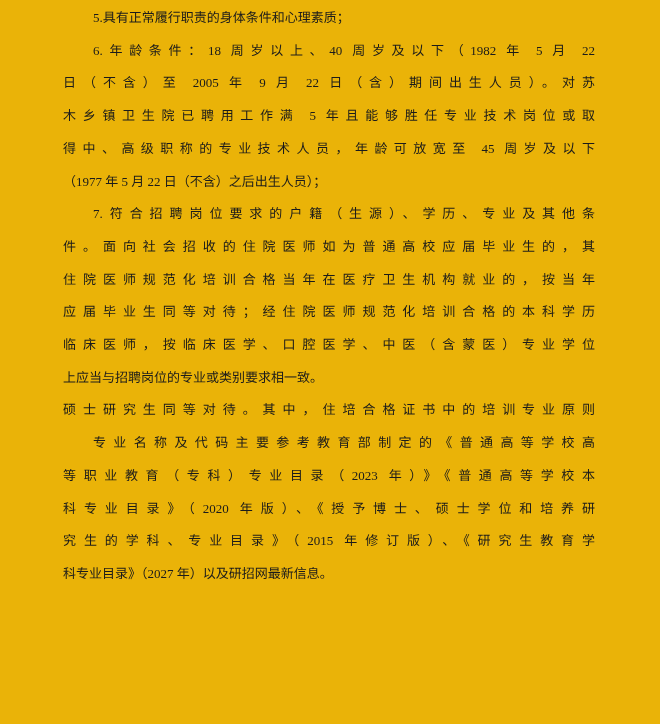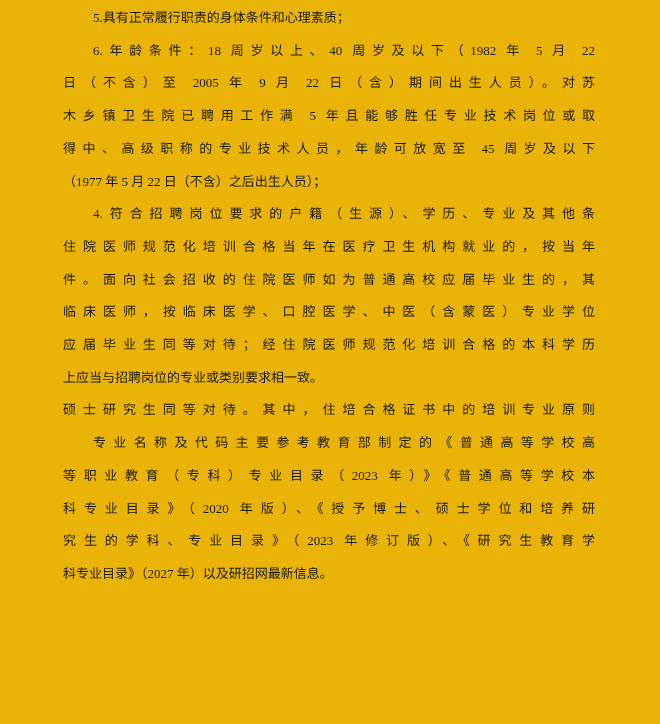--- a/index.html
+++ b/index.html
@@ -44,29 +44,29 @@
         <div class="line indent">5.具有正常履行职责的身体条件和心理素质；</div>
       </div>
       <div class="paragraph">
         <div class="line indent just">6.年龄条件：18 周岁以上、40 周岁及以下（1982 年 5 月 22</div>
         <div class="line just">日（不含）至 2005 年 9 月 22 日（含）期间出生人员）。对苏</div>
         <div class="line just">木乡镇卫生院已聘用工作满 5 年且能够胜任专业技术岗位或取</div>
         <div class="line just">得中、高级职称的专业技术人员，年龄可放宽至 45 周岁及以下</div>
         <div class="line">（1977 年 5 月 22 日（不含）之后出生人员）；</div>
       </div>
       <div class="paragraph">
-        <div class="line indent just">4.符合招聘岗位要求的户籍（生源）、学历、专业及其他条</div>
+        <div class="line indent just">7.符合招聘岗位要求的户籍（生源）、学历、专业及其他条</div>
+        <div class="line just">件。面向社会招收的住院医师如为普通高校应届毕业生的，其</div>
         <div class="line just">住院医师规范化培训合格当年在医疗卫生机构就业的，按当年</div>
-        <div class="line just">件。面向社会招收的住院医师如为普通高校应届毕业生的，其</div>
+        <div class="line just">应届毕业生同等对待；经住院医师规范化培训合格的本科学历</div>
         <div class="line just">临床医师，按临床医学、口腔医学、中医（含蒙医）专业学位</div>
-        <div class="line just">应届毕业生同等对待；经住院医师规范化培训合格的本科学历</div>
         <div class="line">上应当与招聘岗位的专业或类别要求相一致。</div>
         <div class="line just">硕士研究生同等对待。其中，住培合格证书中的培训专业原则</div>
       </div>
       <div class="paragraph">
         <div class="line indent just">专业名称及代码主要参考教育部制定的《普通高等学校高</div>
         <div class="line just">等职业教育（专科）专业目录（2023 年）》《普通高等学校本</div>
         <div class="line just">科专业目录》（2020 年版）、《授予博士、硕士学位和培养研</div>
-        <div class="line just">究生的学科、专业目录》（2023 年修订版）、《研究生教育学</div>
+        <div class="line just">究生的学科、专业目录》（2015 年修订版）、《研究生教育学</div>
         <div class="line">科专业目录》（2027 年）以及研招网最新信息。</div>
       </div>
     </div>
 </div>
 
 </body></html>

